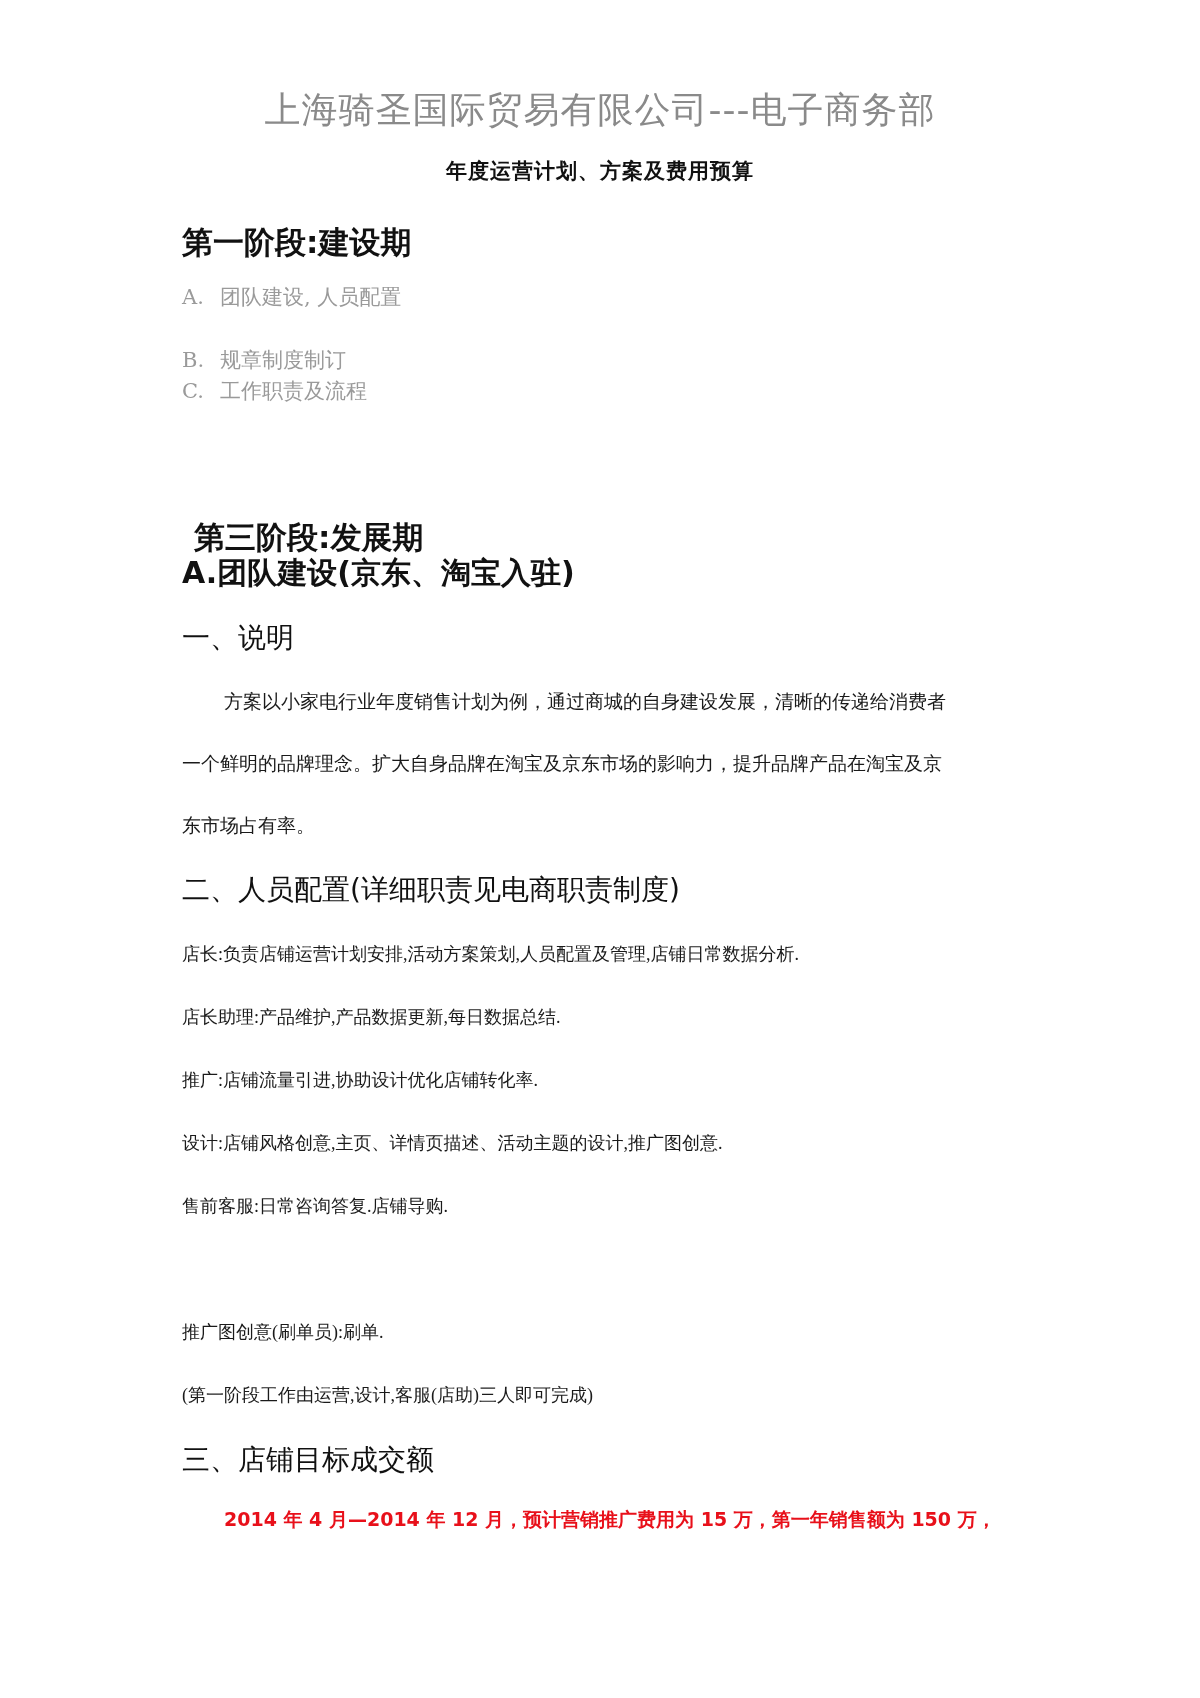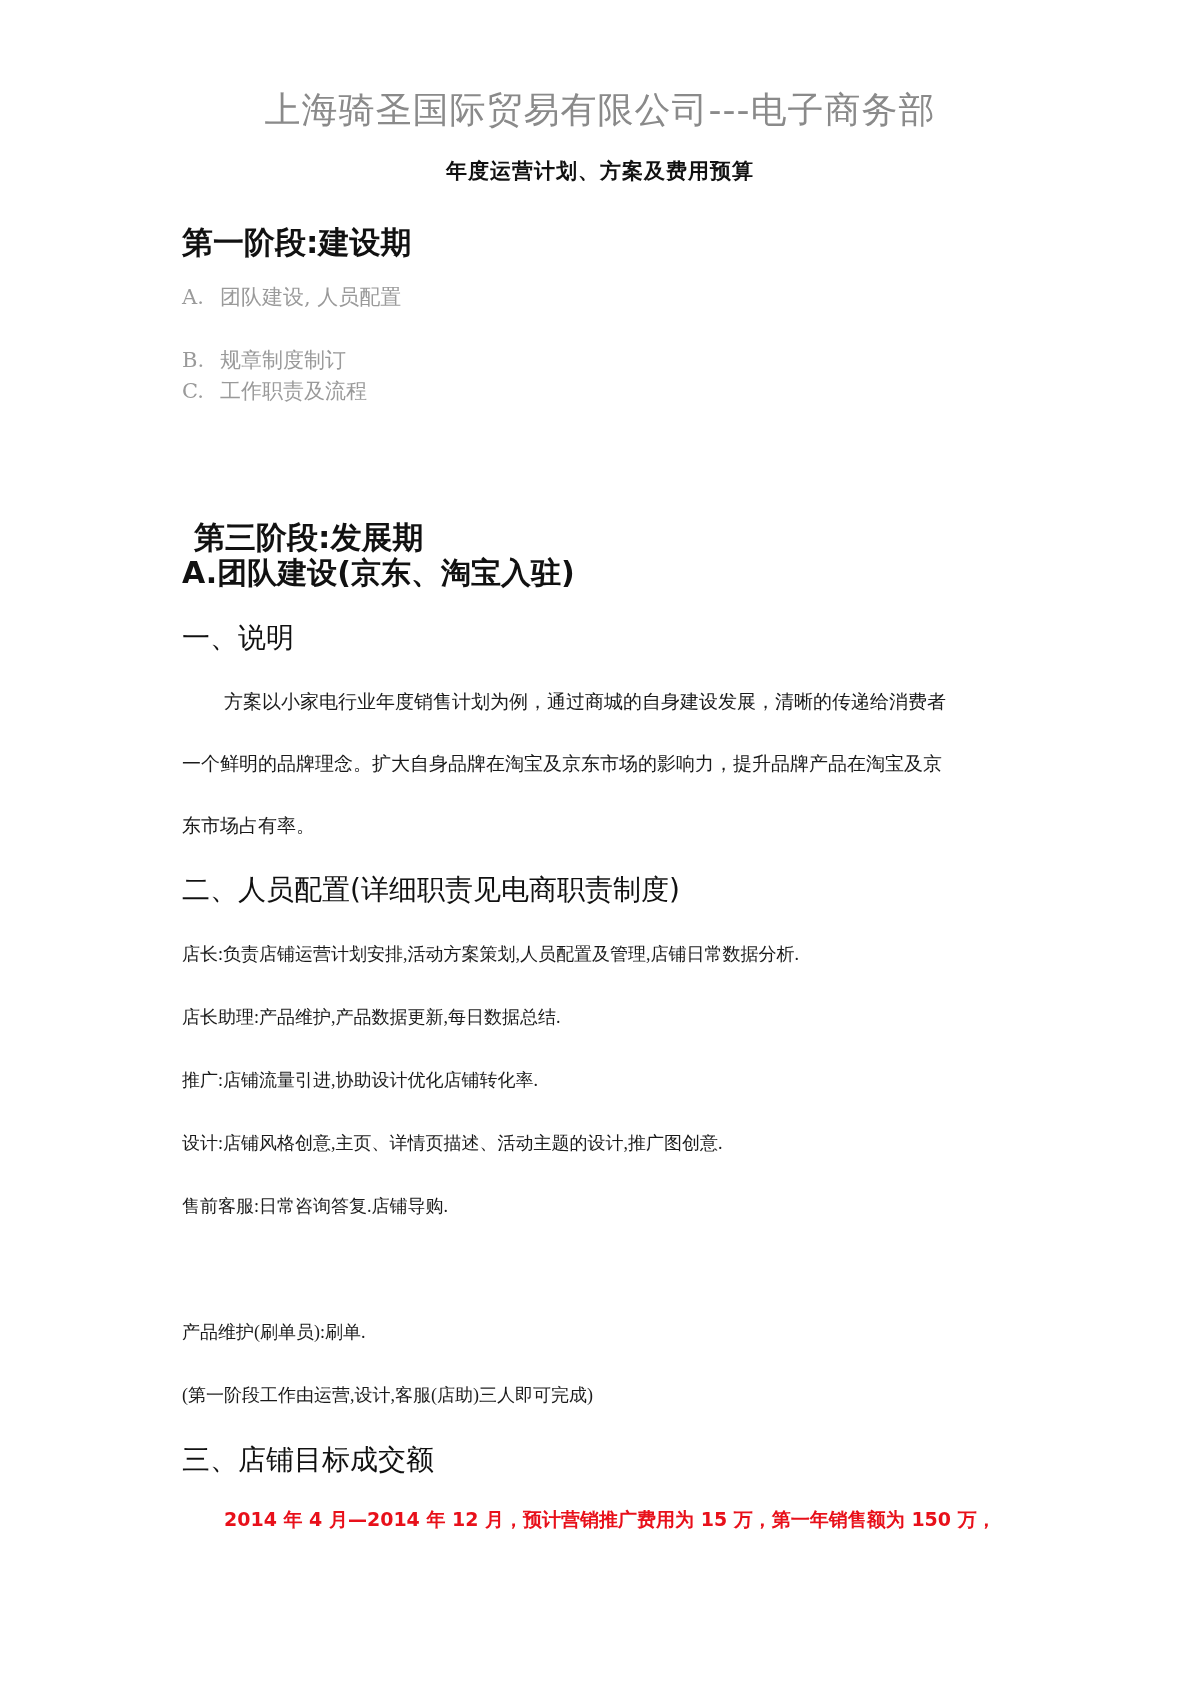--- a/index.html
+++ b/index.html
@@ -118,20 +118,20 @@
   <div class="abs para" style="top:751px;">一个鲜明的品牌理念。扩大自身品牌在淘宝及京东市场的影响力，提升品牌产品在淘宝及京</div>
   <div class="abs para" style="top:813px;">东市场占有率。</div>
 
   <div class="abs sub-heading" style="top:871px;">二、人员配置(详细职责见电商职责制度)</div>
 
   <div class="abs role-line" style="top:942px;">店长:负责店铺运营计划安排,活动方案策划,人员配置及管理,店铺日常数据分析.</div>
   <div class="abs role-line" style="top:1005px;">店长助理:产品维护,产品数据更新,每日数据总结.</div>
   <div class="abs role-line" style="top:1068px;">推广:店铺流量引进,协助设计优化店铺转化率.</div>
   <div class="abs role-line" style="top:1131px;">设计:店铺风格创意,主页、详情页描述、活动主题的设计,推广图创意.</div>
   <div class="abs role-line" style="top:1194px;">售前客服:日常咨询答复.店铺导购.</div>
-  <div class="abs role-line" style="top:1320px;">产品维护(刷单员):刷单.</div>
+  <div class="abs role-line" style="top:1320px;">推广图创意(刷单员):刷单.</div>
   <div class="abs role-line" style="top:1383px;">(第一阶段工作由运营,设计,客服(店助)三人即可完成)</div>
 
   <div class="abs sub-heading" style="top:1441px;">三、店铺目标成交额</div>
 
   <div class="abs highlight" style="top:1507px;">2014 年 4 月—2014 年 12 月，预计营销推广费用为 15 万，第一年销售额为 150 万，</div>
 
 </div>
 
 </body></html>

